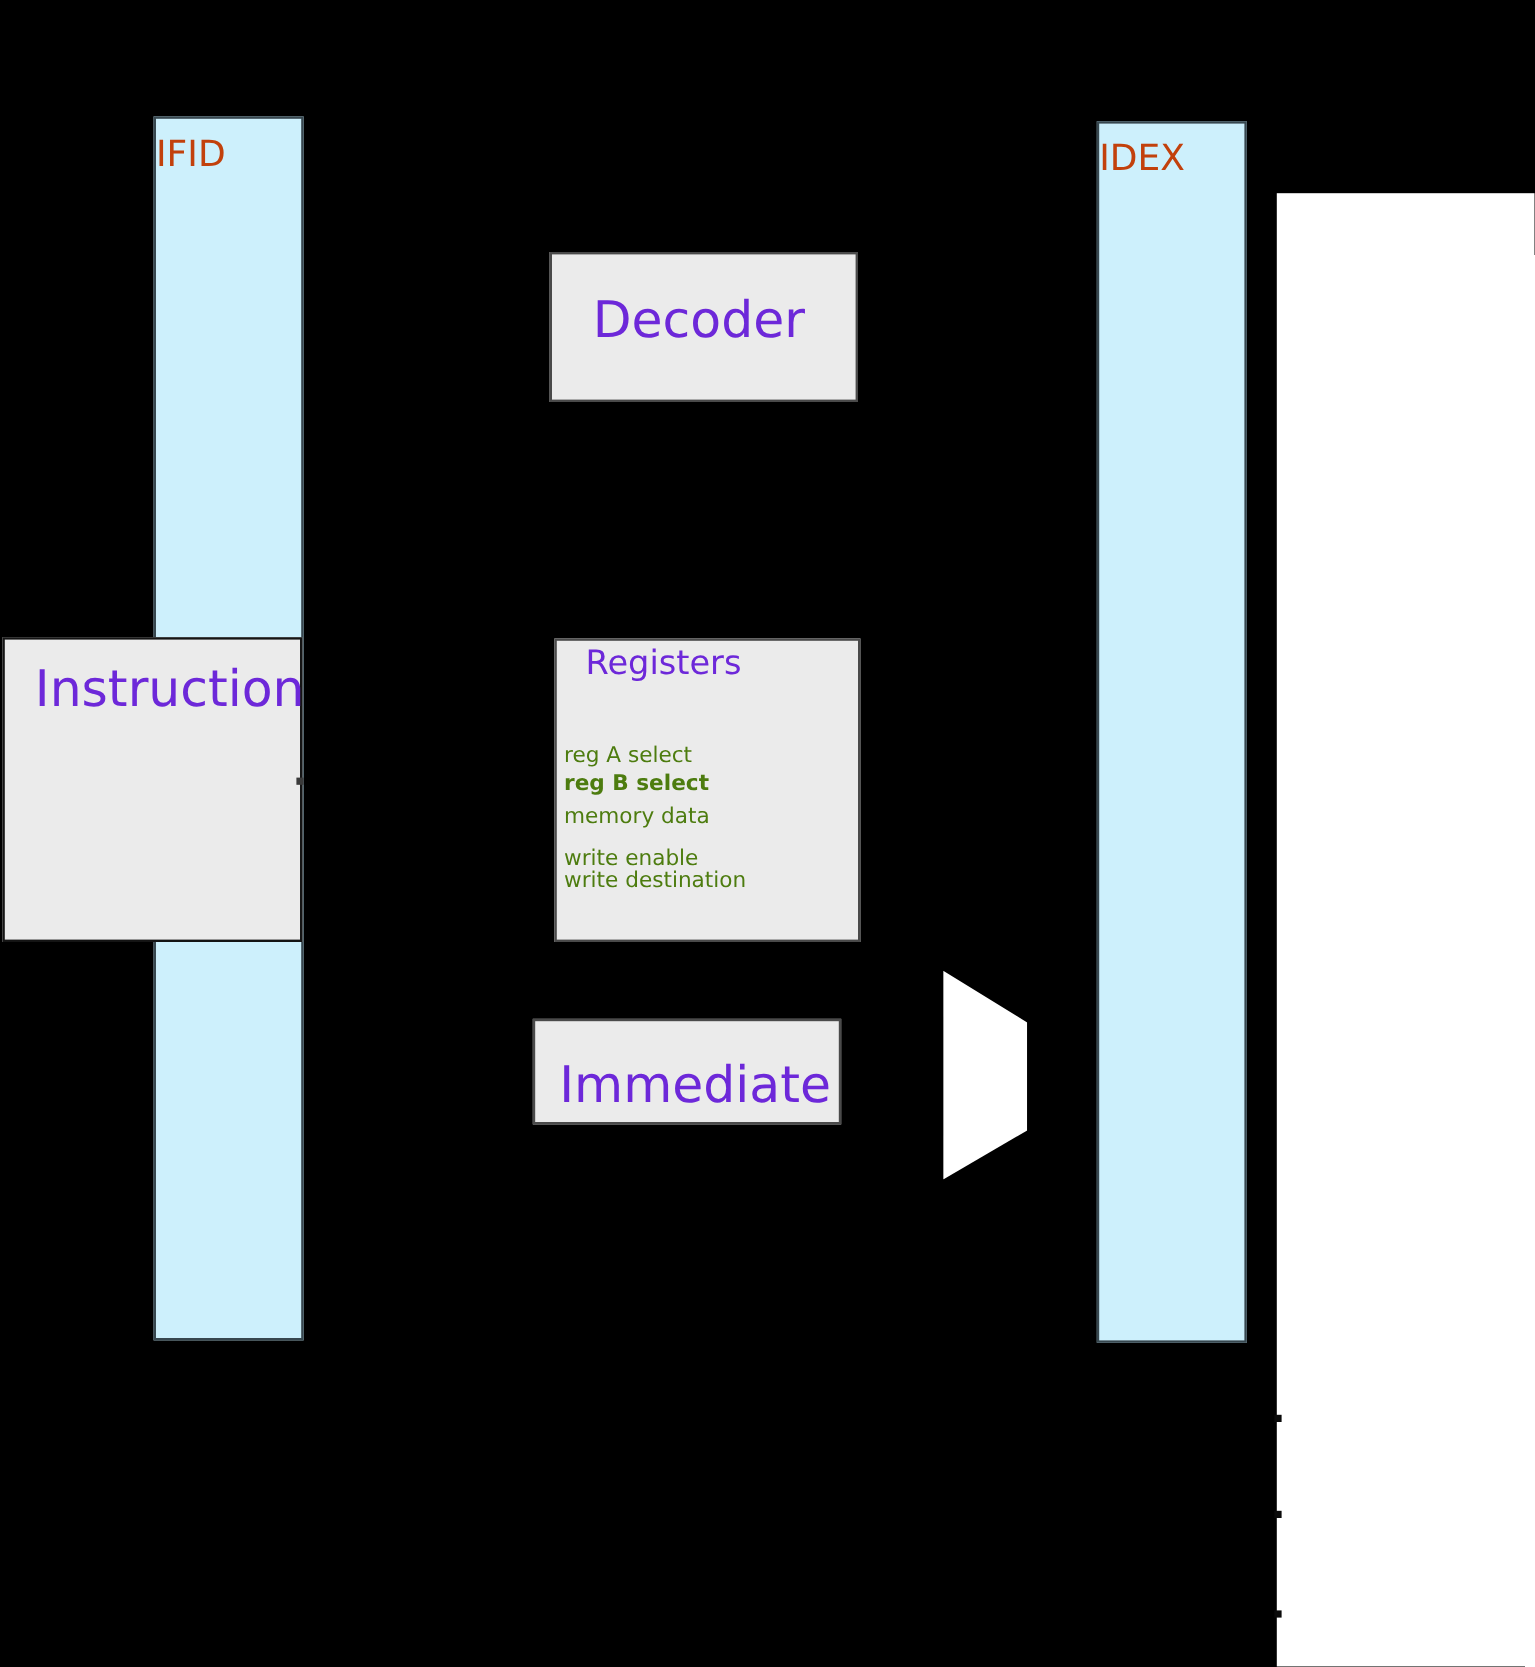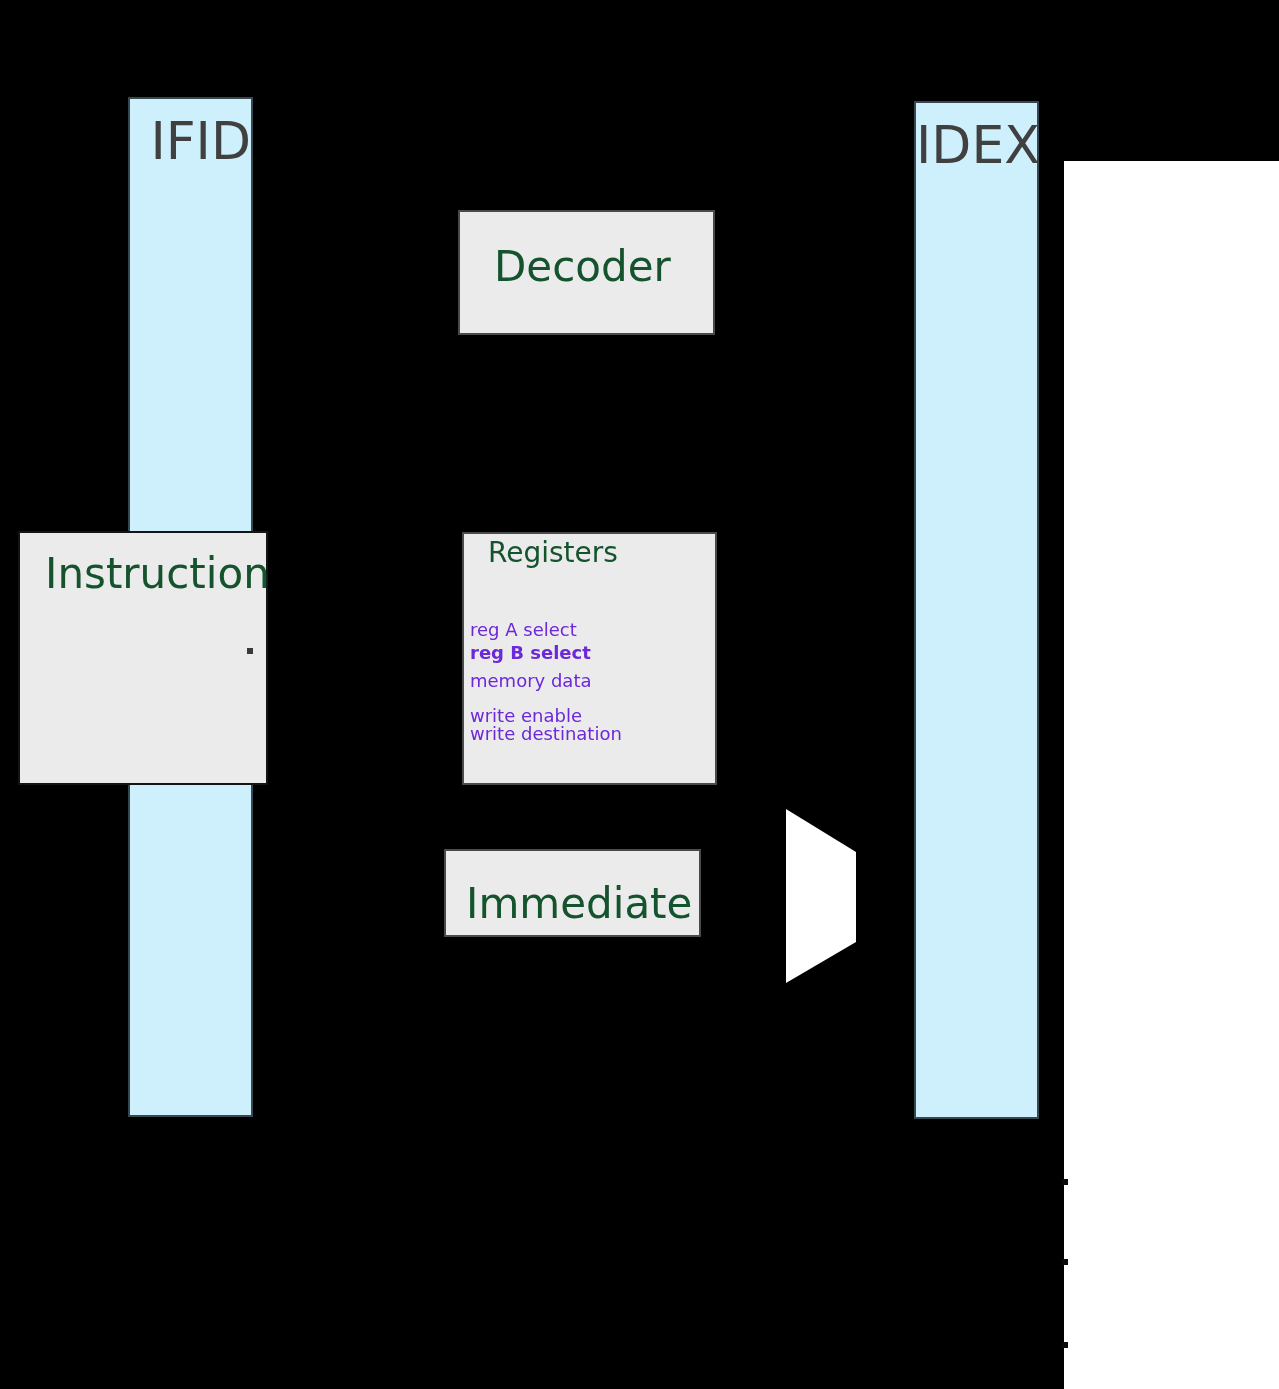--- a/index.html
+++ b/index.html
@@ -28,51 +28,51 @@
     position: absolute;
     width: 121px;
     background: #cdf0fc;
     border: 2px solid #37474f;
   }
   .pipe-bar .bar-label {
     position: absolute;
     top: 12px;
     left: 0;
     width: 100%;
-    text-align: right;
-    font-size: 52px;
-    color: #404040;
+    text-align: left;
+    font-size: 30px;
+    color: #c2410c;
   }
   .bar-ifid { left: 128px; top: 97px;  height: 1016px; }
   .bar-idex { left: 914px; top: 101px;  height: 1014px; }
   .block {
     position: absolute;
     background: #ebebeb;
     border: 2px solid #4a4a4a;
     box-sizing: border-box;
   }
   .block .big-label {
     position: absolute;
     font-size: 42px;
-    color: #14532d;
+    color: #6d28d9;
     white-space: nowrap;
   }
   .block-decoder   { left: 458px; top: 210px; width: 257px; height: 125px; }
   .block-decoder .big-label { left: 34px; top: 30px; }
-  .block-imem      { left: 18px;   top: 531px; width: 250px; height: 254px; border-color: #141414; }
+  .block-imem      { left: 2px;   top: 531px; width: 250px; height: 254px; border-color: #141414; }
   .block-imem .big-label { left: 25px; top: 16px; line-height: 50px; }
   .block-registers { left: 462px; top: 532px; width: 255px; height: 253px; }
   .block-registers .big-label { left: 24px; top: 2px; font-size: 28px; }
   .block-immediate { left: 444px; top: 849px; width: 257px; height: 88px; padding-left: 20px; }
   .block-immediate .big-label { left: 20px; top: 28px; }
   .port-label {
     position: absolute;
     left: 6px;
     font-size: 18px;
-    color: #6d28d9;
+    color: #4d7c0f;
     white-space: nowrap;
   }
   .port-0 { top: 85px;  }
   .port-1 { top: 108px; font-weight: bold; }
   .port-2 { top: 136px; }
   .port-3 { top: 155px; margin-top: 16px; }
   .port-4 { top: 189px; }
   .mux {
     position: absolute;
     left: 786px;

